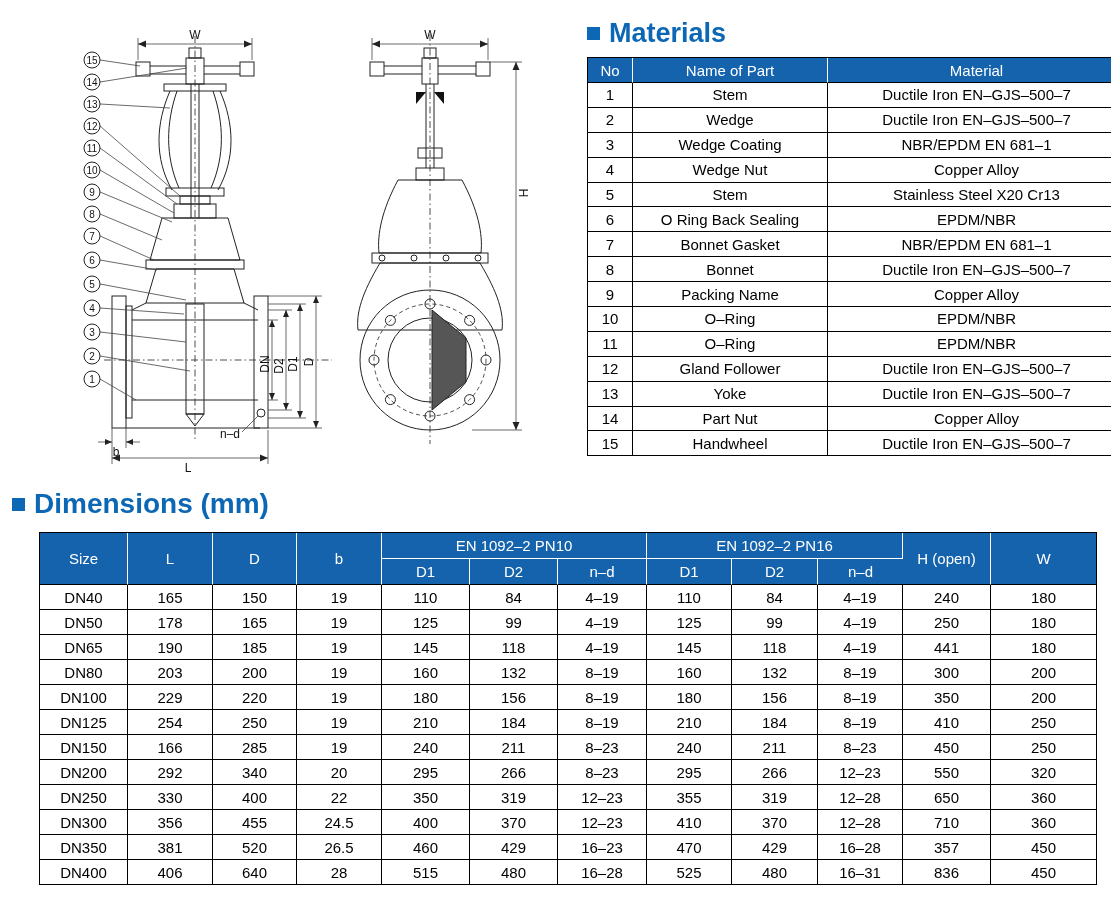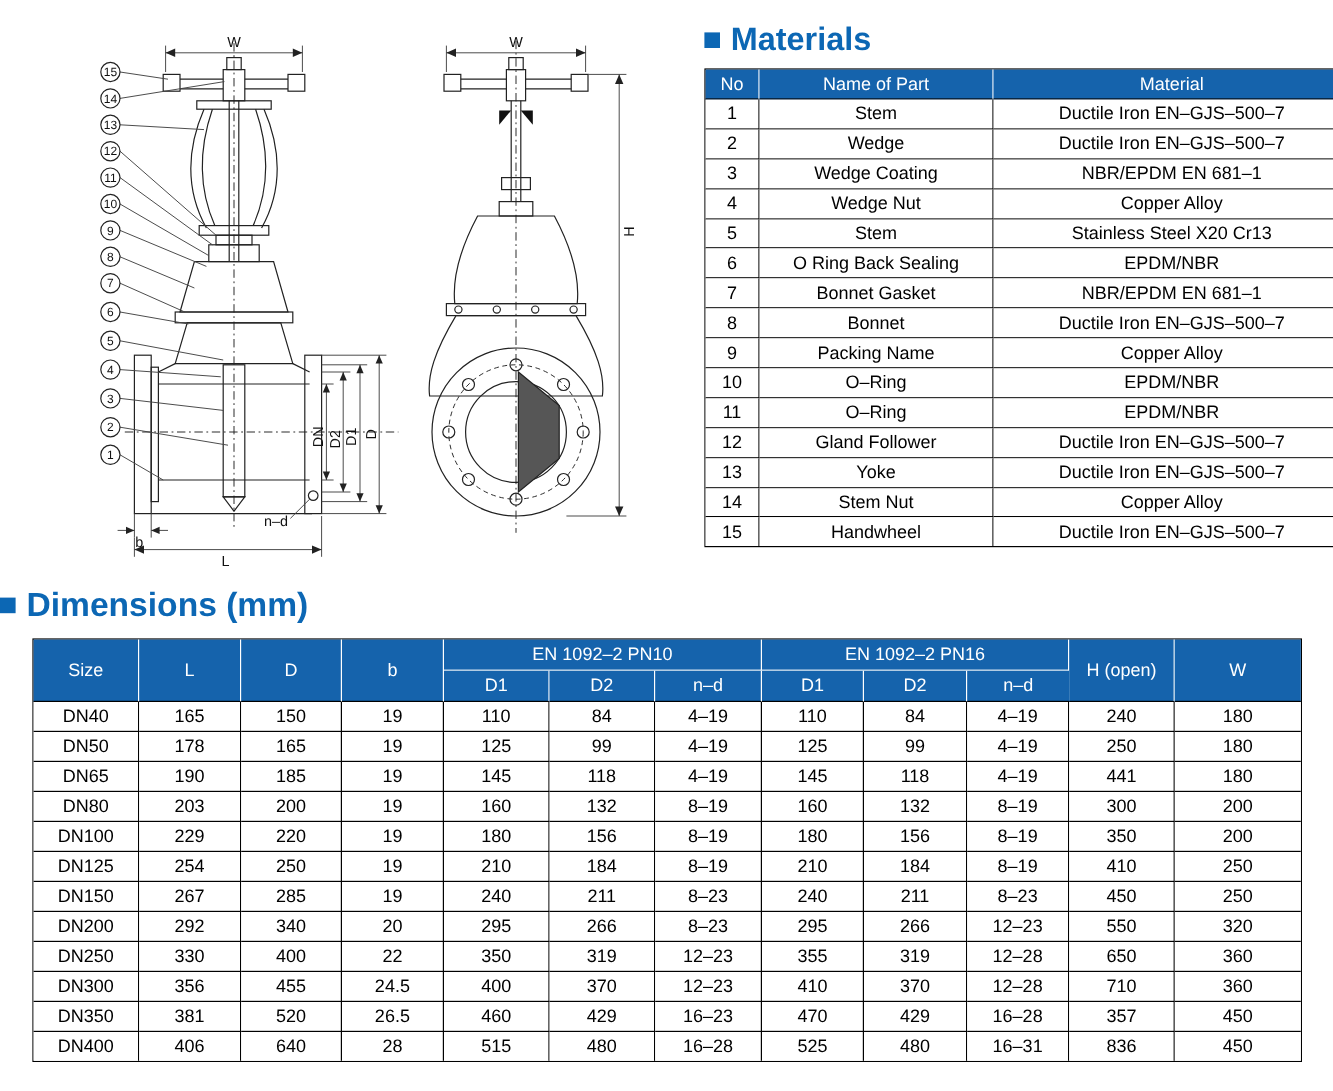--- a/index.html
+++ b/index.html
@@ -6,21 +6,21 @@
   body{
     width:1111px;height:909px;position:relative;background:#fff;
     font-family:"Liberation Sans",sans-serif;color:#000;
     -webkit-font-smoothing:antialiased;
   }
   .section-title{display:flex;align-items:center;gap:9px;
     color:var(--title_blue,#0c67b4);font-weight:bold;}
   .section-title .bullet{width:13px;height:13px;background:var(--title_blue,#0c67b4);flex:0 0 auto;}
   .materials-wrap{position:absolute;left:587px;top:18px;width:538px;}
   .materials-wrap .section-title{font-size:27px;}
-  .dimensions-wrap{position:absolute;left:0;top:488px;width:1085px;}
+  .dimensions-wrap{position:absolute;left:12px;top:488px;width:1085px;}
   .dimensions-wrap .section-title{font-size:28px;}
 
   table.tbl{border-collapse:separate;border-spacing:0;border:1px solid #000;
     table-layout:fixed;background:#fff;}
   table.tbl th{background:var(--header_bg,#1563ac);color:#fff;font-weight:normal;
     border-right:1px solid #fff;border-bottom:1px solid #fff;
     text-align:center;vertical-align:middle;padding:0 2px;}
   table.tbl td{border-right:1px solid #000;border-bottom:1px solid #000;
     text-align:center;vertical-align:middle;padding:0 2px;background:#fff;}
   table.tbl th:last-child, table.tbl td:last-child{border-right:none;}
@@ -406,21 +406,21 @@
           <td>Gland Follower</td>
           <td>Ductile Iron EN–GJS–500–7</td>
         </tr>
       <tr>
           <td>13</td>
           <td>Yoke</td>
           <td>Ductile Iron EN–GJS–500–7</td>
         </tr>
       <tr>
           <td>14</td>
-          <td>Stem Nut</td>
+          <td>Part Nut</td>
           <td>Copper Alloy</td>
         </tr>
       <tr>
           <td>15</td>
           <td>Handwheel</td>
           <td>Ductile Iron EN–GJS–500–7</td>
         </tr>
     </tbody>
   </table>
 </div>
@@ -545,21 +545,21 @@
           <td>184</td>
           <td>8–19</td>
           <td>210</td>
           <td>184</td>
           <td>8–19</td>
           <td>410</td>
           <td>250</td>
         </tr>
       <tr>
           <td>DN150</td>
-          <td>267</td>
+          <td>166</td>
           <td>285</td>
           <td>19</td>
           <td>240</td>
           <td>211</td>
           <td>8–23</td>
           <td>240</td>
           <td>211</td>
           <td>8–23</td>
           <td>450</td>
           <td>250</td>

